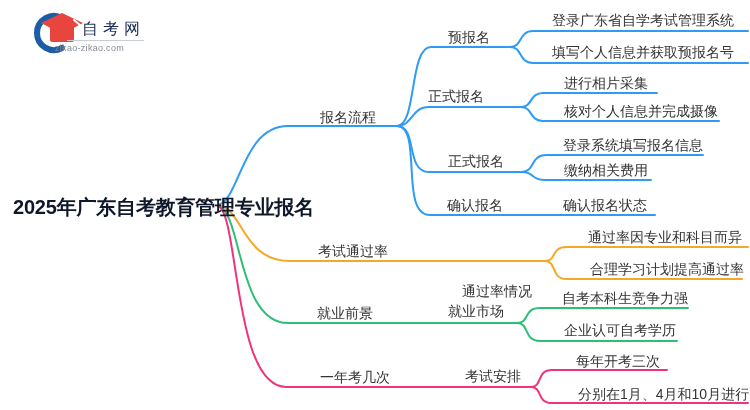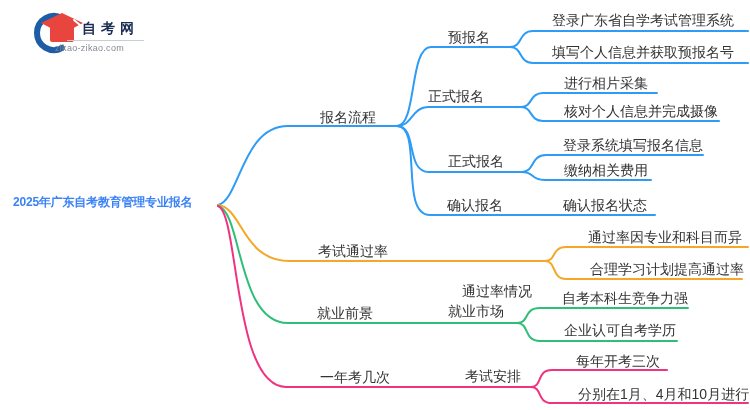--- a/index.html
+++ b/index.html
@@ -6,25 +6,25 @@
   body{
     width:750px;height:410px;background:#ffffff;overflow:hidden;position:relative;
     font-family:"Liberation Sans",sans-serif;
   }
   #stage{position:absolute;inset:0;width:750px;height:410px;}
   svg.links{position:absolute;left:0;top:0;}
   .lbl{
     position:absolute;font-size:14px;color:#333;white-space:nowrap;line-height:1.1;
     font-family:"Liberation Sans",sans-serif;cursor:default;
   }
-  .root-lbl{font-size:12px;font-weight:600;color:#3b82f6;letter-spacing:-0.2px;}
+  .root-lbl{font-size:20px;font-weight:600;color:#0f172a;letter-spacing:-0.2px;}
   .logo{position:absolute;left:0;top:0;width:170px;height:62px;}
   .logo-icon{position:absolute;left:30px;top:10px;}
   .logo-title{
-    position:absolute;left:82px;top:21px;font-size:14px;font-weight:bold;
+    position:absolute;left:82px;top:21px;font-size:16px;font-weight:normal;
     color:#1A2C53;letter-spacing:5px;line-height:1;
   }
   .logo-divider{position:absolute;left:67px;top:40px;width:77px;height:1px;background:#C9CED6;}
   .logo-domain{
     position:absolute;left:55px;top:44px;font-size:9px;color:#858B94;
     letter-spacing:0.3px;line-height:1;
   }
 </style>
 </head>
 <body>

